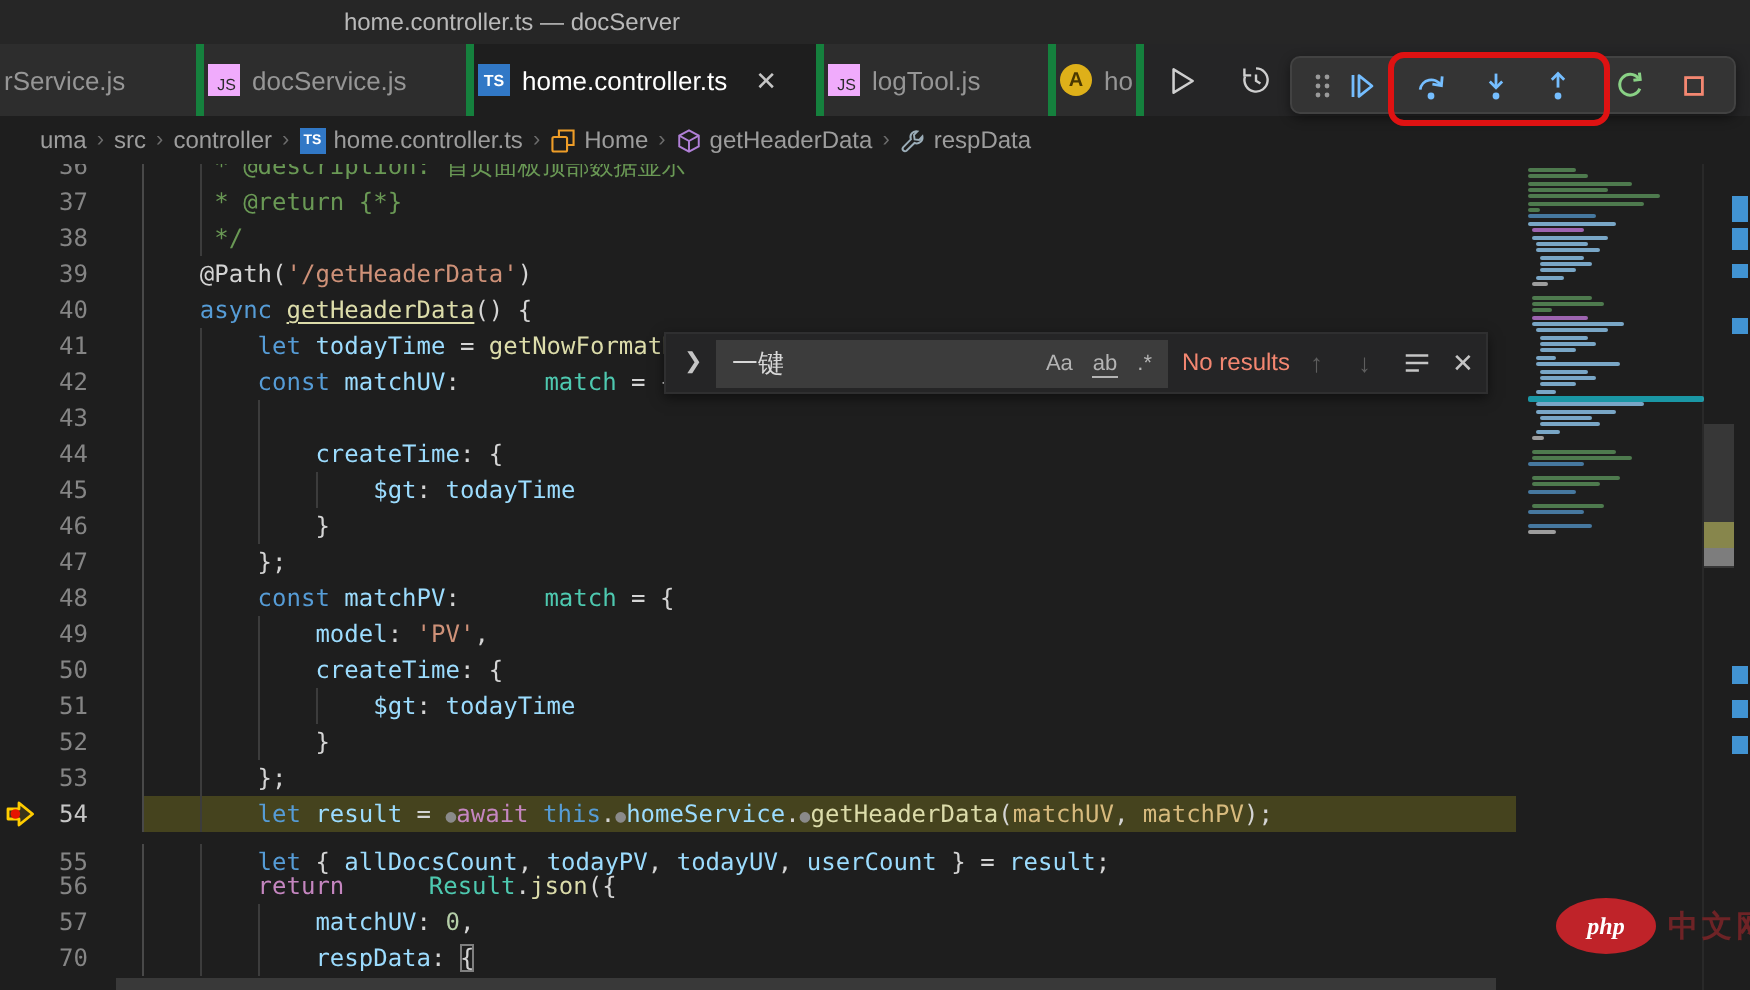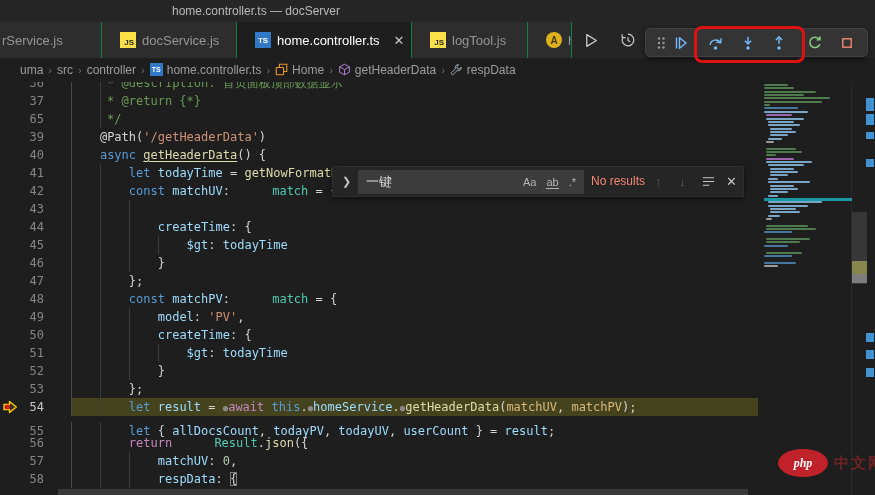--- a/index.html
+++ b/index.html
@@ -5,26 +5,26 @@
   html,body{margin:0;padding:0;background:#0d0d0d;}
   #root{position:relative;width:875px;height:495px;background:#1e1e1e;overflow:hidden;
         font-family:"Liberation Sans",sans-serif;-webkit-font-smoothing:antialiased;}
   
   #titlebar{position:absolute;left:0;top:0;width:875px;height:22px;background:#262626;}
   #titlebar .title{position:absolute;left:0;top:0;width:512px;text-align:center;
         line-height:22px;font-size:12px;color:#b9b9b9;}
   
   #tabstrip{position:absolute;left:0;top:22px;width:875px;height:36px;background:#252526;}
   #tabs{position:absolute;left:0;top:0;height:36px;display:flex;}
-  .tab{height:36px;display:flex;align-items:center;gap:6px;padding:0 18px;background:#2d2d2d;
-       color:#969696;font-size:13px;border-right:1px solid #15803d;box-sizing:border-box;
+  .tab{height:36px;display:flex;align-items:center;gap:6px;padding:0 2px;background:#2d2d2d;
+       color:#969696;font-size:13px;border-right:4px solid #15803d;box-sizing:border-box;
        overflow:hidden;white-space:nowrap;flex:none;}
   .tab.active{background:#1e1e1e;color:#ffffff;}
   .tab.clipped{padding-left:2px;}
-  .ic-js{flex:none;width:16px;height:16px;background:#fde047;color:#2b2b2b;font-weight:bold;
+  .ic-js{flex:none;width:16px;height:16px;background:#f0abfc;color:#2b2b2b;font-weight:normal;
        font-size:8px;display:flex;align-items:flex-end;justify-content:flex-end;
        padding:1px 2px;box-sizing:border-box;}
   .ic-ts{flex:none;width:16px;height:16px;background:#3178c6;color:#fff;font-weight:bold;
        font-size:8px;display:flex;align-items:center;justify-content:center;}
   .ic-a{flex:none;width:16px;height:16px;border-radius:50%;background:#deb019;color:#4a3800;
        font-weight:bold;font-size:10px;display:flex;align-items:center;justify-content:center;}
   .tab-close{color:#c5c5c5;font-size:13px;margin-left:8px;}
   #editor-actions{position:absolute;left:572px;top:0;height:36px;display:flex;align-items:center;
        gap:18px;padding-left:8px;}
   .act-btn{width:20px;height:20px;display:flex;align-items:center;justify-content:center;cursor:pointer;}
@@ -32,21 +32,21 @@
   #debugbar{position:absolute;left:645px;top:28px;width:223px;height:29px;background:#343434;
        border:1px solid #424242;border-radius:5px;box-shadow:0 2px 6px rgba(0,0,0,.45);
        box-sizing:border-box;z-index:40;}
   .dbg-btn{position:absolute;top:0;width:22px;height:27px;display:flex;align-items:center;
        justify-content:center;cursor:pointer;}
   #red-annotation{position:absolute;left:694px;top:26px;width:105px;height:31px;
        border:3px solid #df1212;border-radius:8px;z-index:45;pointer-events:none;}
   
   #breadcrumbs{position:absolute;left:0;top:58px;width:760px;height:24px;display:flex;
        align-items:center;padding-left:20px;font-size:12px;color:#9d9d9d;}
-  .bc-item{display:flex;align-items:flex-start;gap:4px;cursor:pointer;}
+  .bc-item{display:flex;align-items:flex-end;gap:4px;cursor:pointer;}
   .bc-sep{color:#6d6d6d;margin:0 5px;font-size:11px;}
   .bc-ts{width:13px;height:13px;background:#3178c6;color:#fff;font-weight:bold;font-size:7px;
        display:flex;align-items:center;justify-content:center;}
   
   #editor{position:absolute;left:0;top:82px;width:875px;height:413px;overflow:hidden;}
   .row{position:absolute;left:0;width:758px;height:18px;}
   .hl-band{position:absolute;left:71px;width:687px;height:18px;background:#45431e;}
   .ln{position:absolute;left:0;top:0;width:44px;text-align:right;color:#858585;
        font:12px "DejaVu Sans Mono",monospace;line-height:18px;cursor:pointer;}
   .row.cur .ln{color:#c6c6c6;}
@@ -250,21 +250,21 @@
         </div>
         <div class="row" style="top: 10px;">
           <div class="guide g0" style="left: 71px;"></div>
           <div class="guide" style="left: 99.896px;"></div>
           <div class="ln">37</div>
           <span class="code-text"><span class="c-cmt">     * @return {*}</span></span>
         </div>
         <div class="row" style="top: 28px;">
           <div class="guide g0" style="left: 71px;"></div>
           <div class="guide" style="left: 99.896px;"></div>
-          <div class="ln">65</div>
+          <div class="ln">38</div>
           <span class="code-text"><span class="c-cmt">     */</span></span>
         </div>
         <div class="row" style="top: 46px;">
           <div class="guide g0" style="left: 71px;"></div>
           <div class="ln">39</div>
           <span class="code-text"><span class="c-pln">    </span><span class="c-dec">@Path</span><span class="c-pln">(</span><span class="c-str">'/getHeaderData'</span><span class="c-pln">)</span></span>
         </div>
         <div class="row" style="top: 64px;">
           <div class="guide g0" style="left: 71px;"></div>
           <div class="ln">40</div>
@@ -384,21 +384,21 @@
           <div class="guide g0" style="left: 71px;"></div>
           <div class="guide" style="left: 99.896px;"></div>
           <div class="guide" style="left: 128.792px;"></div>
           <div class="ln">57</div>
           <span class="code-text"><span class="c-pln">            </span><span class="c-var">matchUV</span><span class="c-pln">: </span><span class="c-num">0</span><span class="c-pln">,</span></span>
         </div>
         <div class="row" style="top: 388px;">
           <div class="guide g0" style="left: 71px;"></div>
           <div class="guide" style="left: 99.896px;"></div>
           <div class="guide" style="left: 128.792px;"></div>
-          <div class="ln">58</div>
+          <div class="ln">70</div>
           <span class="code-text"><span class="c-pln">            </span><span class="c-var">respData</span><span class="c-pln">: </span><span class="c-brk">{</span></span>
         </div>
       </div>
 
     <div id="minimap">
         <div class="mm-row" style="top: 2px; left: 6px; width: 24px; background: rgb(78, 122, 78);"></div>
         <div class="mm-row" style="top: 5.35px; left: 6px; width: 30px; background: rgb(78, 122, 78);"></div>
         <div class="mm-row" style="top: 8.7px; left: 6px; width: 52px; background: rgb(78, 122, 78);"></div>
         <div class="mm-row" style="top: 12.05px; left: 6px; width: 40px; background: rgb(78, 122, 78);"></div>
         <div class="mm-row" style="top: 15.4px; left: 6px; width: 66px; background: rgb(78, 122, 78);"></div>

